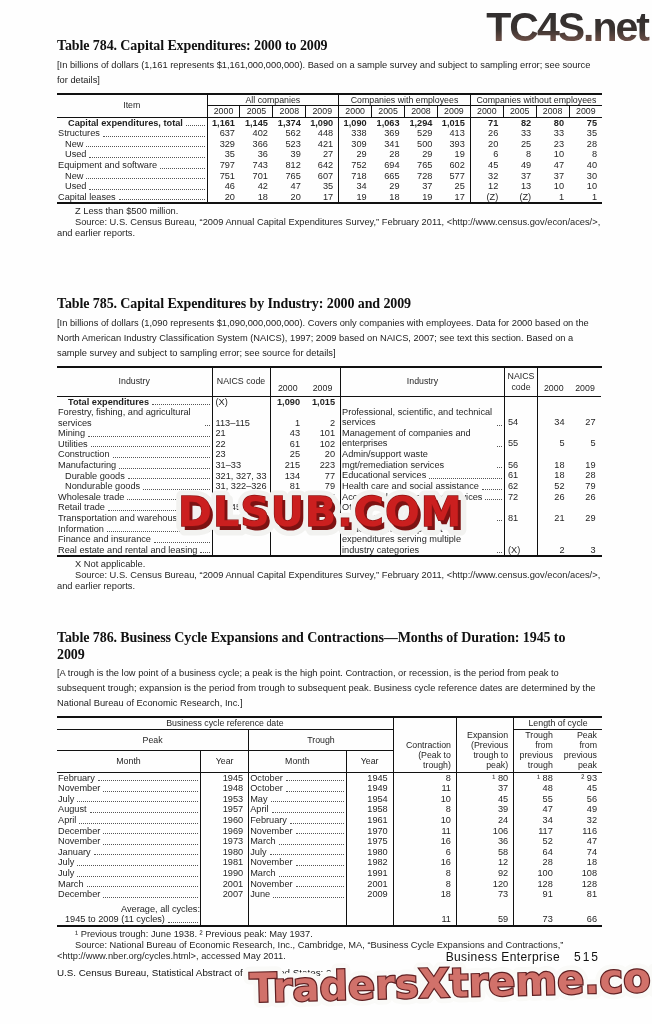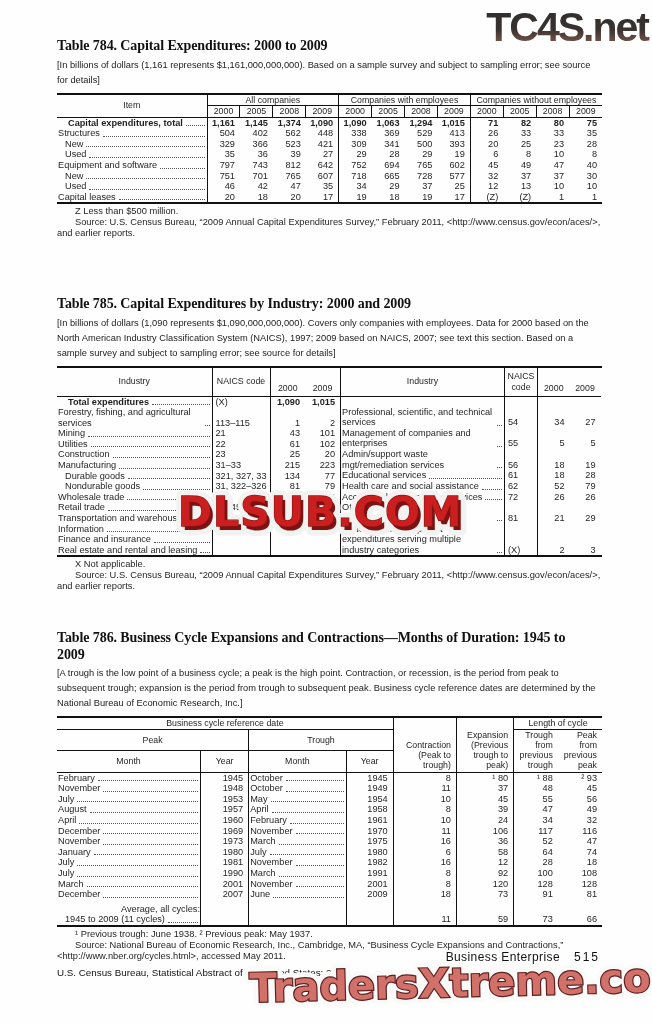--- a/index.html
+++ b/index.html
@@ -111,21 +111,21 @@
           <td class="num  b">80</td>
           <td class="num  b">75</td>
         </tr>
         <tr>
           <td class="lbl">
             <div class="lf">
               <span class="lab">Structures</span>
               <span class="dots"></span>
             </div>
           </td>
-          <td class="num bl">504</td>
+          <td class="num bl">637</td>
           <td class="num">402</td>
           <td class="num">562</td>
           <td class="num">448</td>
           <td class="num bl">338</td>
           <td class="num">369</td>
           <td class="num">529</td>
           <td class="num">413</td>
           <td class="num bl">26</td>
           <td class="num">33</td>
           <td class="num">33</td>

